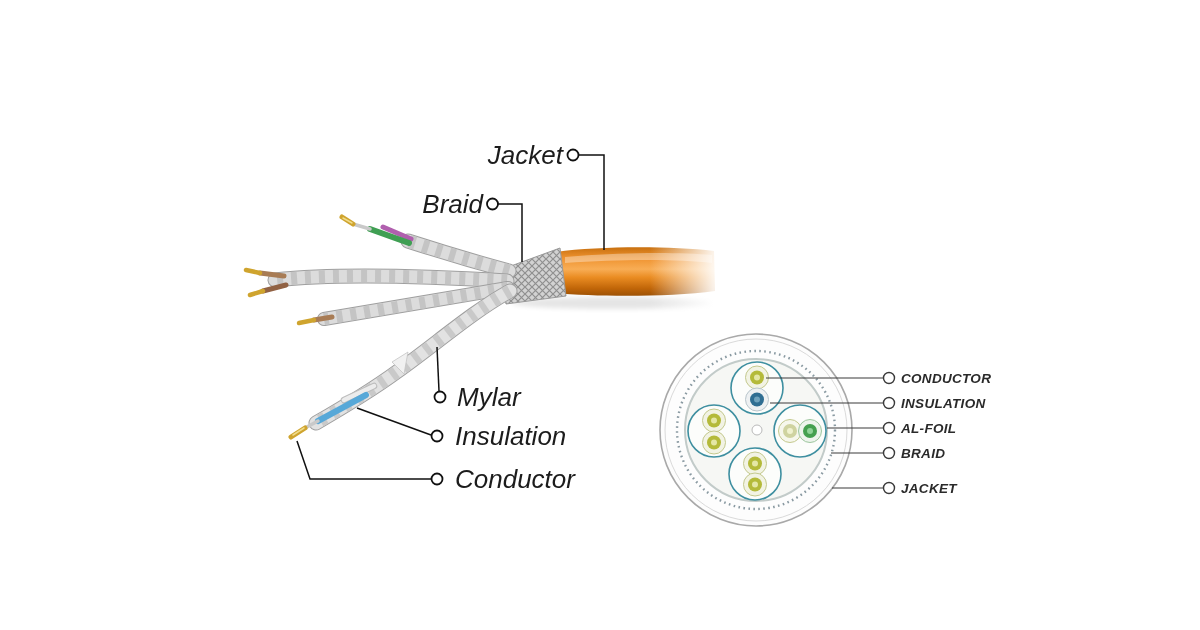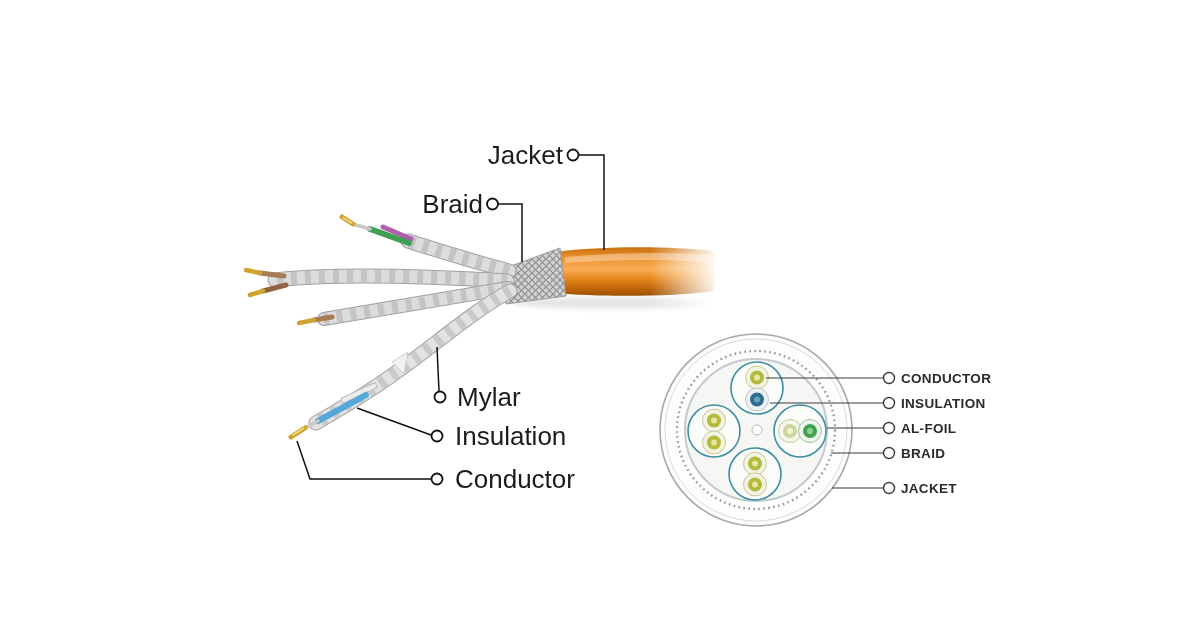--- a/index.html
+++ b/index.html
@@ -9,20 +9,21 @@
     height: 630px;
     background: #ffffff;
     overflow: hidden;
     font-family: "Liberation Sans", sans-serif;
   }
   .stage {
     position: relative;
     width: 1200px;
     height: 620px;
     background: #ffffff;
+    font-style: italic;
   }
   .callout-text-lg {
     font-size: 26px;
     fill: #1c1c1c;
   }
   .callout-text-sm {
     font-size: 13.5px;
     font-weight: 600;
     letter-spacing: 0.3px;
     fill: #2a2a2a;

